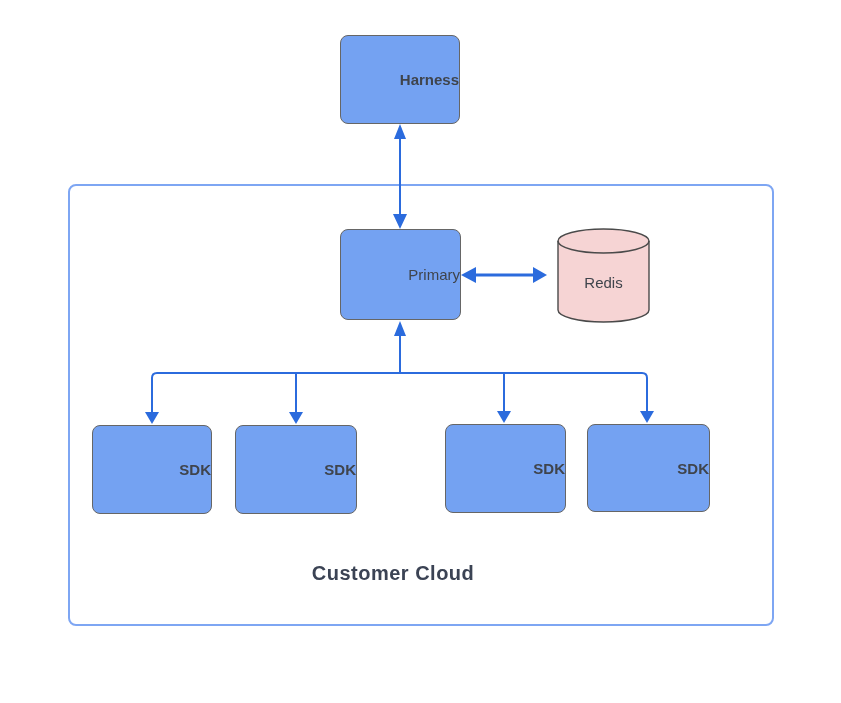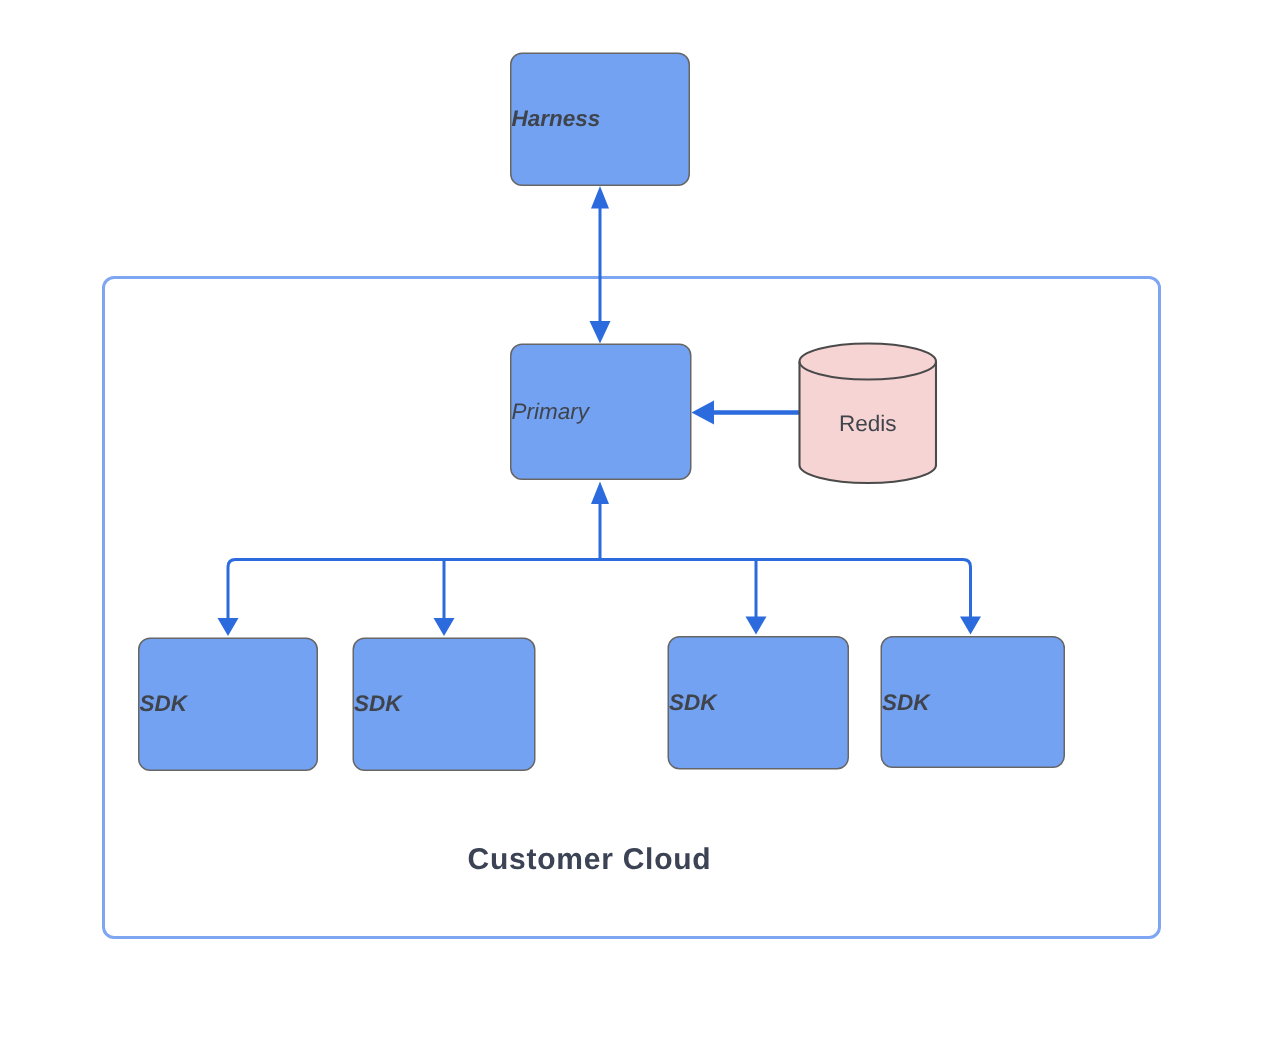--- a/index.html
+++ b/index.html
@@ -54,31 +54,30 @@
     fill: var(--arrow, #2b6bdd);
     stroke: none;
   }
   .node {
     position: absolute;
     background: var(--node-fill, #74a2f2);
     border: 1px solid var(--node-border, #666666);
     border-radius: 8px;
     display: flex;
     align-items: center;
-    justify-content: flex-start;
+    justify-content: flex-end;
     color: var(--label, #3f444c);
     font-size: 15px;
     z-index: 3;
     box-sizing: border-box;
-    font-style: italic;
   }
   .node .bold { font-weight: bold; }
   .cylinder-node {
     position: absolute;
-    left: 532px;
+    left: 557px;
     top: 228px;
     width: 93px;
     height: 95px;
     z-index: 3;
   }
   .cylinder-node svg { display: block; }
   .cyl-body {
     fill: var(--redis-fill, #f6d4d4);
     stroke: var(--redis-border, #4a4a4a);
     stroke-width: 1.4;

